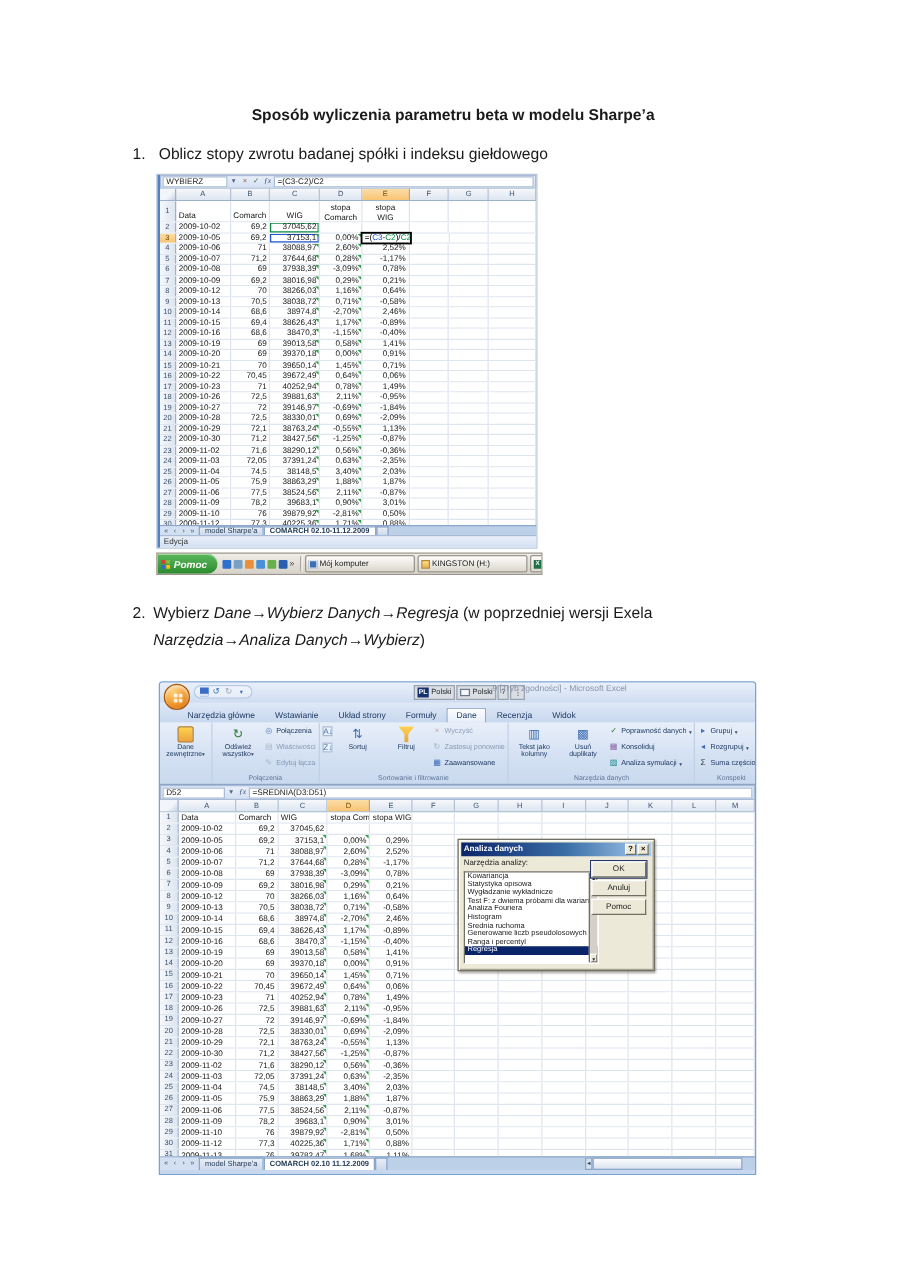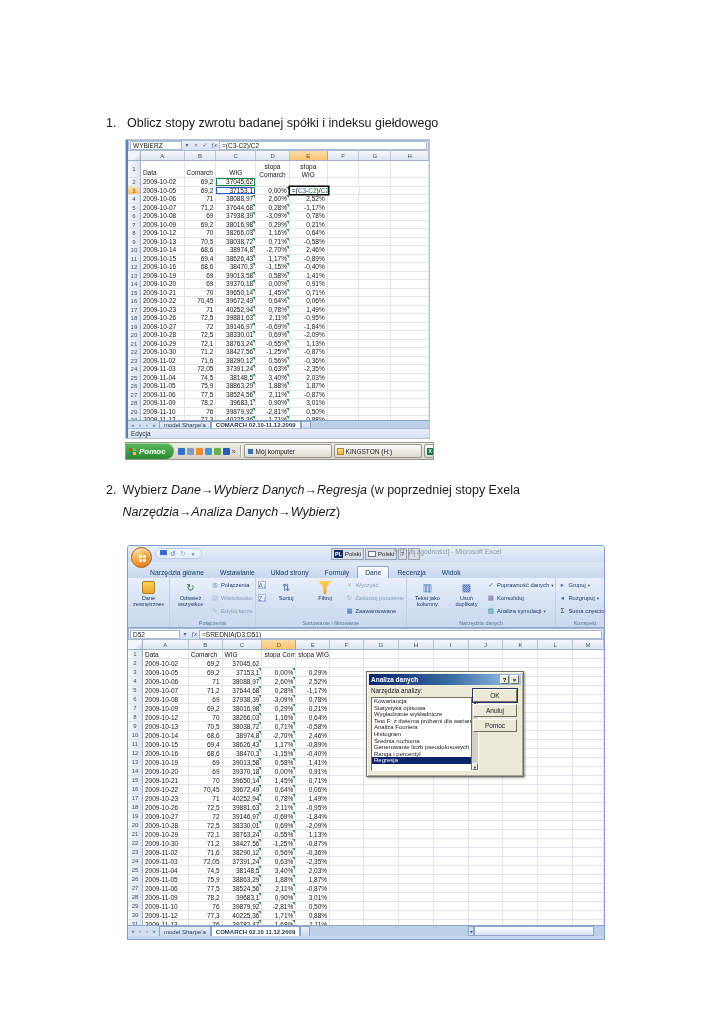--- a/index.html
+++ b/index.html
@@ -173,20 +173,21 @@
   .dbtn { position:absolute; right:6px; width:44px; height:13px; background:#ece9d8;
           border:1px solid; border-color:#fff #716f64 #716f64 #fff; font-size:6.5px; text-align:center;
           line-height:11px; }
   .dbtn.primary { box-shadow:0 0 0 1px #23366e; }
 </style>
 </head>
 <body>
 
 <div class="page">
 
+  <div class="doc-title">Sposób wyliczenia parametru beta w modelu Sharpe’a</div>
 
   <div class="step step1">
     <span class="stepnum">1.</span>
     <span class="steptext">Oblicz stopy zwrotu badanej spółki i indeksu giełdowego</span>
   </div>
 
   <div class="shot1">
     <div class="fbar">
       <div class="namebox" style="width:52px">WYBIERZ</div>
       <div class="fbtn">▾</div>
@@ -584,21 +585,21 @@
         <div>KINGSTON (H:)</div>
       </div>
       <div class="taskwin cut">
         <div class="ticon excel-icon">X</div>
         <div>Mi</div>
       </div>
     </div>
 
   <div class="step step2">
     <span class="stepnum">2.</span>
-    <span class="steptext"><span>Wybierz </span><span style="font-style: italic;">Dane→Wybierz Danych→Regresja</span><span> (w poprzedniej stopy Exela </span><span style="font-style: italic;">Narzędzia→Analiza Danych→Wybierz</span><span>)</span></span>
+    <span class="steptext"><span>Wybierz </span><span style="font-style: italic;">Dane→Wybierz Danych→Regresja</span><span> (w poprzedniej wersji Exela </span><span style="font-style: italic;">Narzędzia→Analiza Danych→Wybierz</span><span>)</span></span>
   </div>
 
   <div class="shot2">
     <div class="titlebar">
       <div class="orb">
         <span class="orbdot">
             <span></span>
             <span></span>
             <span></span>
             <span></span>

